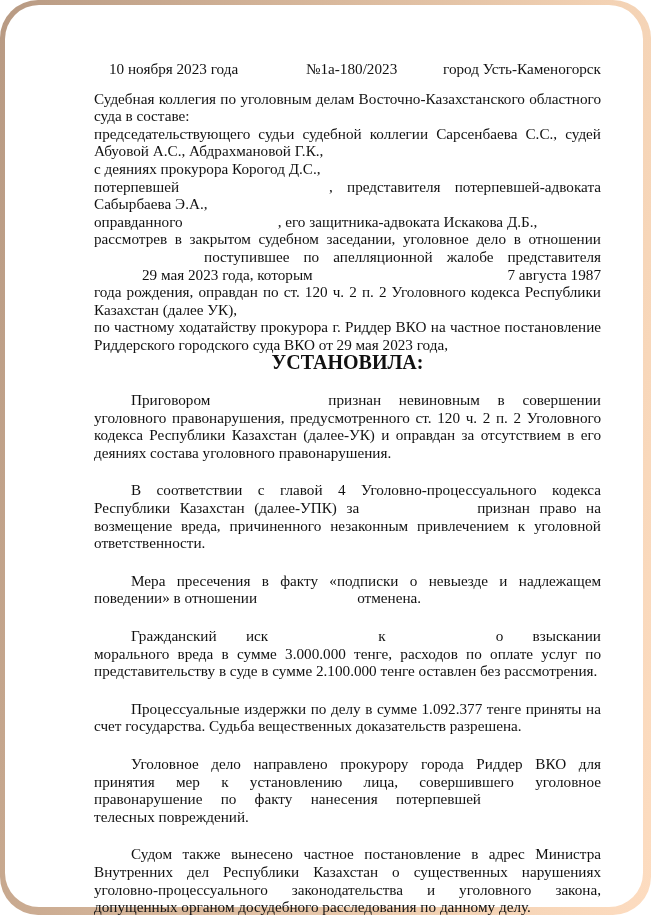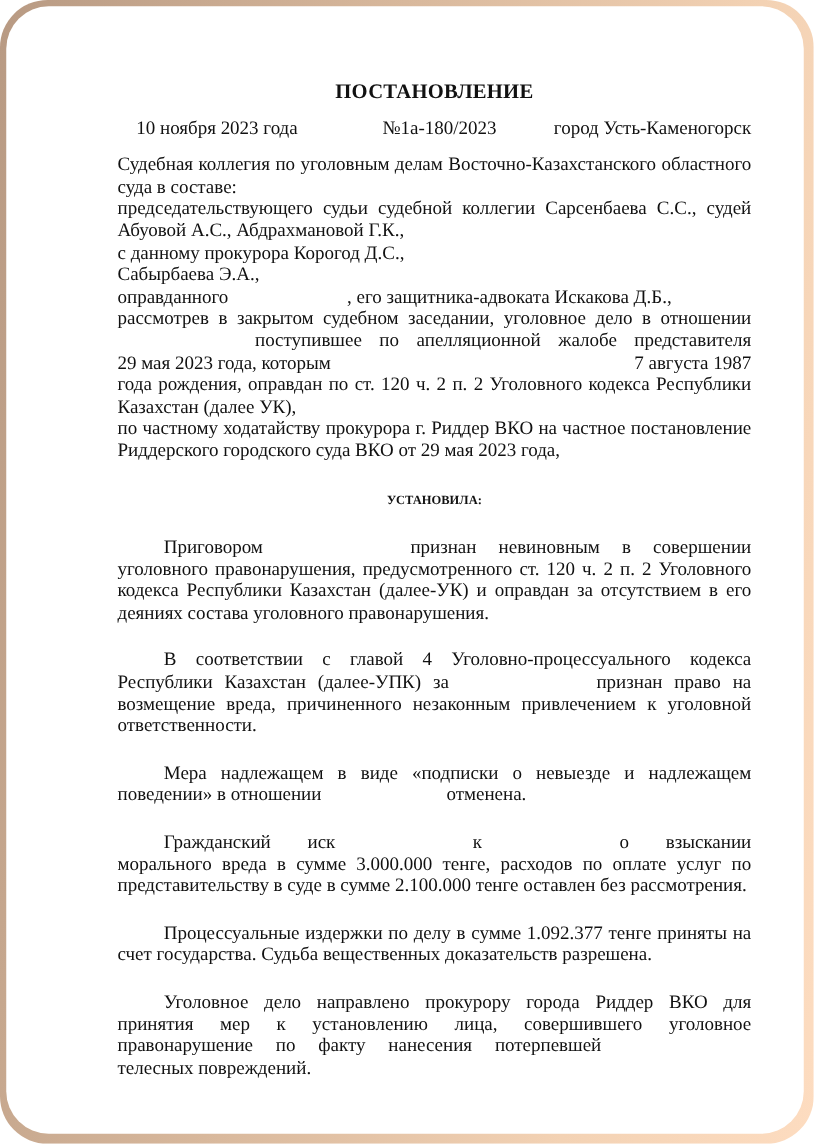--- a/index.html
+++ b/index.html
@@ -22,56 +22,57 @@
       text-align: center; font-weight: bold; font-size: 16.5px;
       margin: 4px 0 12px 0; letter-spacing: 0.2px;
     }
     .meta { display: flex; justify-content: space-between; margin-bottom: 12px; padding-left: 15px; gap: 32px; }
     .meta span { white-space: nowrap; }
     .meta .num { margin-left: 22px; }
     p { margin: 0; text-align: justify; }
     .ind { text-indent: 37px; margin-top: 20px; }
     .last { text-align-last: justify; }
     .section-title {
-      text-align: center; font-weight: bold; font-size: 10px; margin: 22px 0 12px 0;
+      text-align: center; font-weight: bold; font-size: 20px; margin: 0 0 12px 0;
     }
     .gap { display: inline-block; }
-    .split { display: flex; justify-content: space-between; }
+    .split { display: flex; justify-content: space-between; margin-left: 48px; }
   </style>
 </head>
 <body>
 
 <div class="frame">
   <div class="inner"></div>
 </div>
 
 <div class="doc">
-  <div class="title">ПОСТАНОВЛЕНИЕ</div>
 
   <div class="meta">
     <span>10 ноября 2023 года</span>
     <span class="num">№1а-180/2023</span>
     <span>город Усть-Каменогорск</span>
   </div>
 
   <p>Судебная коллегия по уголовным делам Восточно-Казахстанского областного суда в составе:</p>
   <p>председательствующего судьи судебной коллегии Сарсенбаева С.С., судей Абуовой А.С., Абдрахмановой Г.К.,</p>
-  <p>с данному прокурора Корогод Д.С.,</p>
+  <p>с деяниях прокурора Корогод Д.С.,</p>
+  <p class="last"><span>потерпевшей</span><span class="gap" style="width:150px"></span><span>, представителя потерпевшей-адвоката</span></p>
   <p>Сабырбаева Э.А.,</p>
   <p><span>оправданного</span><span class="gap" style="width:95px"></span><span>, его защитника-адвоката Искакова Д.Б.,</span></p>
   <p class="last">рассмотрев в закрытом судебном заседании, уголовное дело в отношении</p>
   <p class="last"><span class="gap" style="width:110px"></span><span>поступившее по апелляционной жалобе представителя</span></p>
   <div class="split">
     <span>29 мая 2023 года, которым</span>
     <span>7 августа 1987</span>
   </div>
   <p>года рождения, оправдан по ст. 120 ч. 2 п. 2 Уголовного кодекса Республики Казахстан (далее УК),</p>
   <p>по частному ходатайству прокурора г. Риддер ВКО на частное постановление Риддерского городского суда ВКО от 29 мая 2023 года,</p>
 
   <div class="section-title">УСТАНОВИЛА:</div>
 
   <p class="ind"><span>Приговором</span><span class="gap" style="width:118px"></span><span>признан невиновным в совершении уголовного правонарушения, предусмотренного ст. 120 ч. 2 п. 2 Уголовного кодекса Республики Казахстан (далее-УК) и оправдан за отсутствием в его деяниях состава уголовного правонарушения.</span></p>
   <p class="ind"><span>В соответствии с главой 4 Уголовно-процессуального кодекса Республики Казахстан (далее-УПК) за</span><span class="gap" style="width:118px"></span><span>признан право на возмещение вреда, причиненного незаконным привлечением к уголовной ответственности.</span></p>
-  <p class="ind"><span>Мера надлежащем в виде «подписки о невыезде и надлежащем поведении» в отношении</span><span class="gap" style="width:100px"></span><span>отменена.</span></p>
+  <p class="ind"><span>Мера пресечения в факту «подписки о невыезде и надлежащем поведении» в отношении</span><span class="gap" style="width:100px"></span><span>отменена.</span></p>
   <p class="ind"><span>Гражданский иск</span><span class="gap" style="width:110px"></span><span>к</span><span class="gap" style="width:110px"></span><span>о взыскании</span> <span>морального вреда в сумме 3.000.000 тенге, расходов по оплате услуг по представительству в суде в сумме 2.100.000 тенге оставлен без рассмотрения.</span></p>
   <p class="ind">Процессуальные издержки по делу в сумме 1.092.377 тенге приняты на счет государства. Судьба вещественных доказательств разрешена.</p>
   <p class="ind"><span>Уголовное дело направлено прокурору города Риддер ВКО для принятия мер к установлению лица, совершившего уголовное правонарушение по факту нанесения потерпевшей</span><span class="gap" style="width:120px"></span> <span>телесных повреждений.</span></p>
+  <p class="ind">Судом также вынесено частное постановление в адрес Министра Внутренних дел Республики Казахстан о существенных нарушениях уголовно-процессуального законодательства и уголовного закона, допущенных органом досудебного расследования по данному делу.</p>
 </div>
 
 </body></html>

